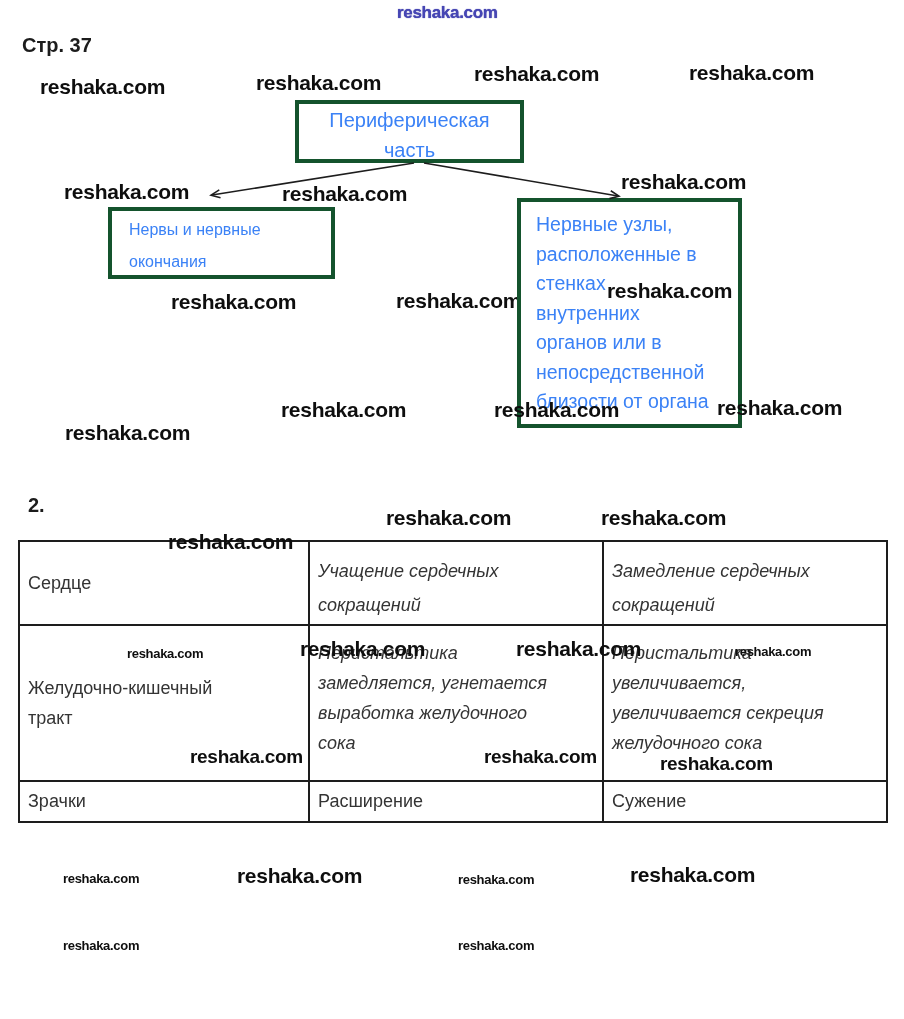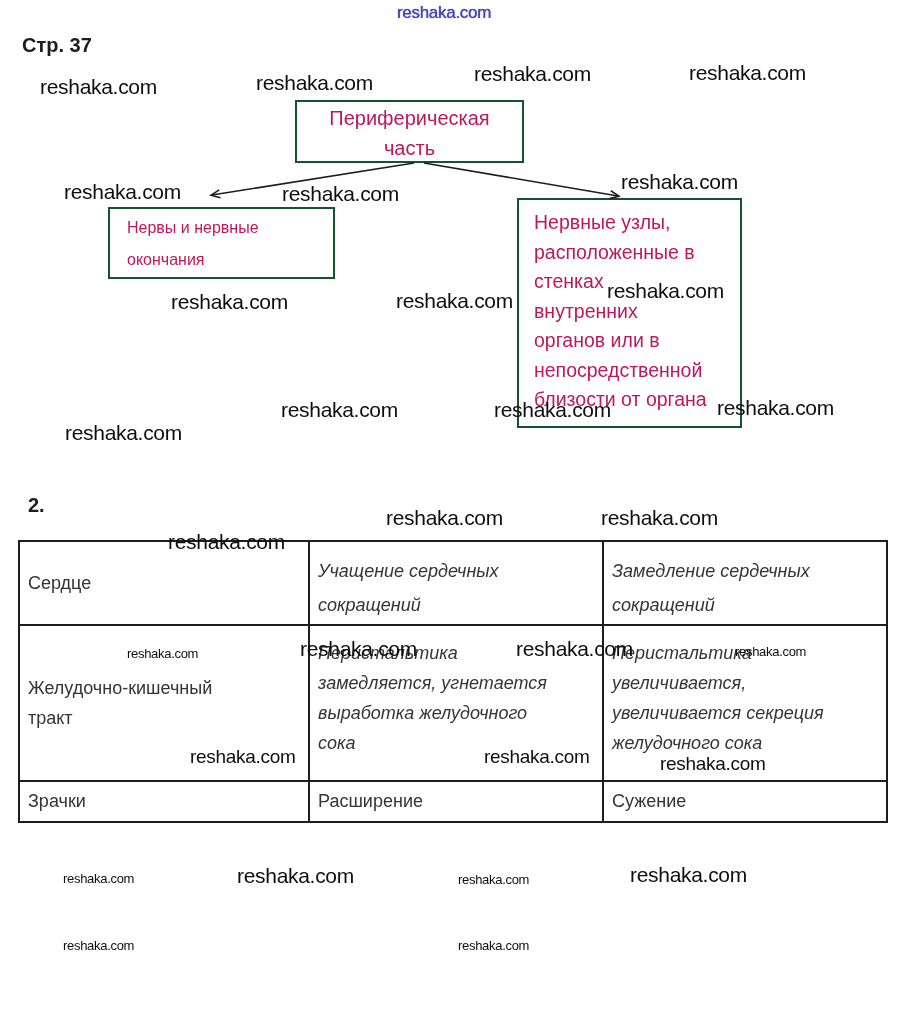--- a/index.html
+++ b/index.html
@@ -5,31 +5,31 @@
   html,body{margin:0;padding:0;}
   body{
     width:904px;height:1019px;position:relative;background:#fff;
     font-family:"Liberation Sans",sans-serif;overflow:hidden;
   }
   
   .page-heading{position:absolute;left:22px;top:34px;font-size:20px;font-weight:700;color:#1c1c1c;z-index:3;}
   .section-label{position:absolute;left:28px;top:494px;font-size:20px;font-weight:700;color:#1c1c1c;z-index:3;}
 
   
-  .wm{position:absolute;font-weight:400;color:#0e0e0e;white-space:nowrap;z-index:3;letter-spacing:-0.3px;}
+  .wm{position:absolute;font-weight:700;color:#0e0e0e;white-space:nowrap;z-index:3;letter-spacing:-0.3px;}
   .wm-lg{font-size:21px;}
   .wm-md{font-size:19px;}
   .wm-sm{font-size:13px;}
   .wm-under{z-index:1;}
   .wm-outline{font-size:17px;color:#4646b4;text-shadow:0 0 1px #2a2aa0;z-index:3;}
 
   
   .dbox{
-    position:absolute;background:#fff;border:2px solid #14532d;box-sizing:border-box;
-    color:#be185d;white-space:pre-line;z-index:2;
+    position:absolute;background:#fff;border:4px solid #14532d;box-sizing:border-box;
+    color:#3b82f6;white-space:pre-line;z-index:2;
   }
   .dbox-root{left:295px;top:100px;width:229px;height:63px;text-align:center;font-size:20px;line-height:30px;padding-top:1px;}
   .dbox-left{left:108px;top:207px;width:227px;height:72px;font-size:16px;line-height:32px;padding:3px 6px 0 17px;}
   .dbox-right{left:517px;top:198px;width:225px;height:230px;font-size:19.5px;line-height:29.5px;padding:8px 4px 0 15px;}
   .arrows{position:absolute;left:0;top:0;z-index:2;}
 
   
   .dtable{
     position:absolute;left:18px;top:540px;z-index:1;
     border-collapse:collapse;table-layout:fixed;background:#fff;

